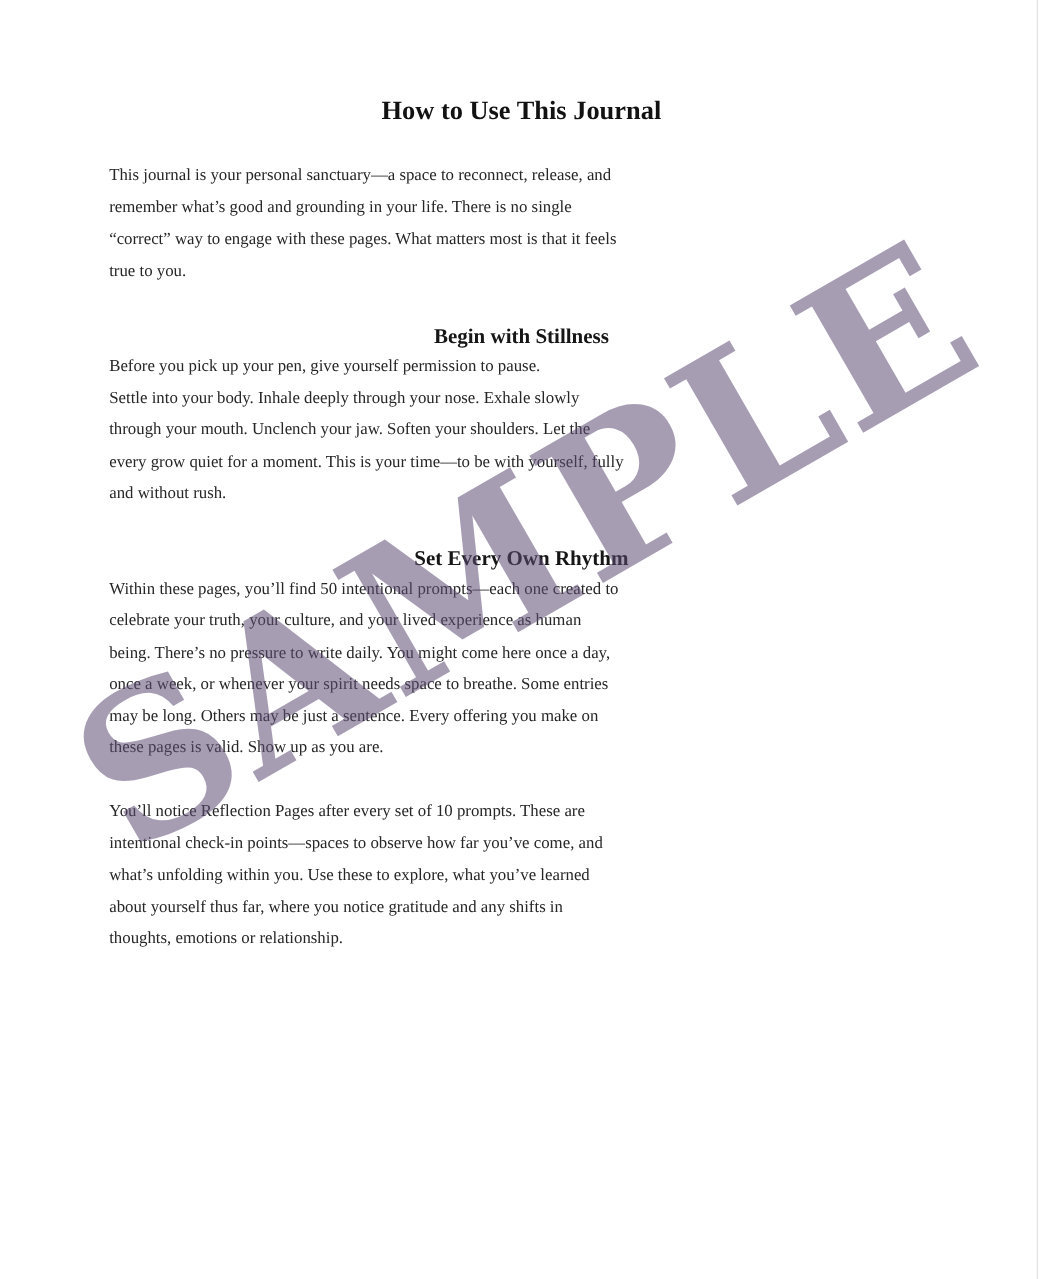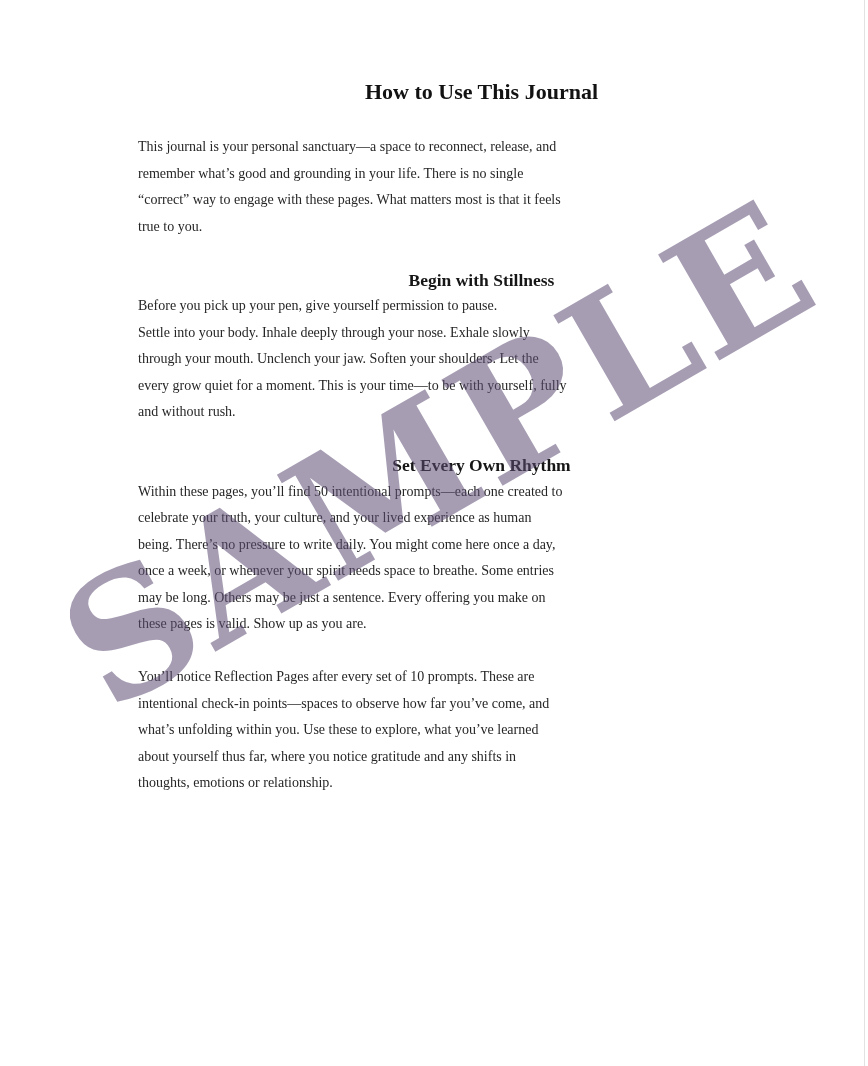--- a/index.html
+++ b/index.html
@@ -14,21 +14,20 @@
     background: #ffffff;
     overflow: hidden;
     font-family: "Liberation Serif", "DejaVu Serif", serif;
     color: #262626;
   }
   .content {
     position: absolute;
     left: 91px;
     top: 78px;
     width: 687px;
-    margin-left: 47px;
   }
   .doc-title {
     font-size: 22px;
     line-height: 27px;
     font-weight: bold;
     text-align: center;
     color: #121212;
     margin: 0 0 29px 0;
   }
   .body-text {

